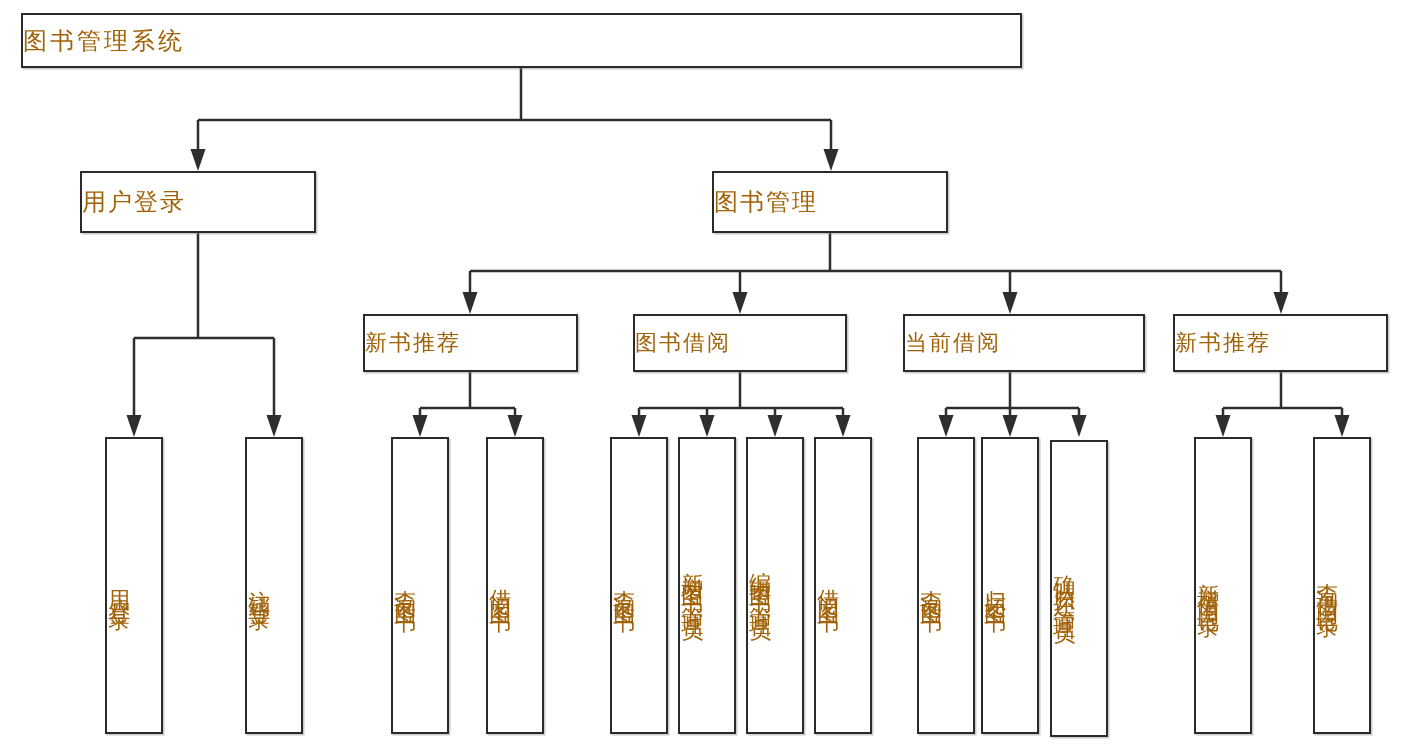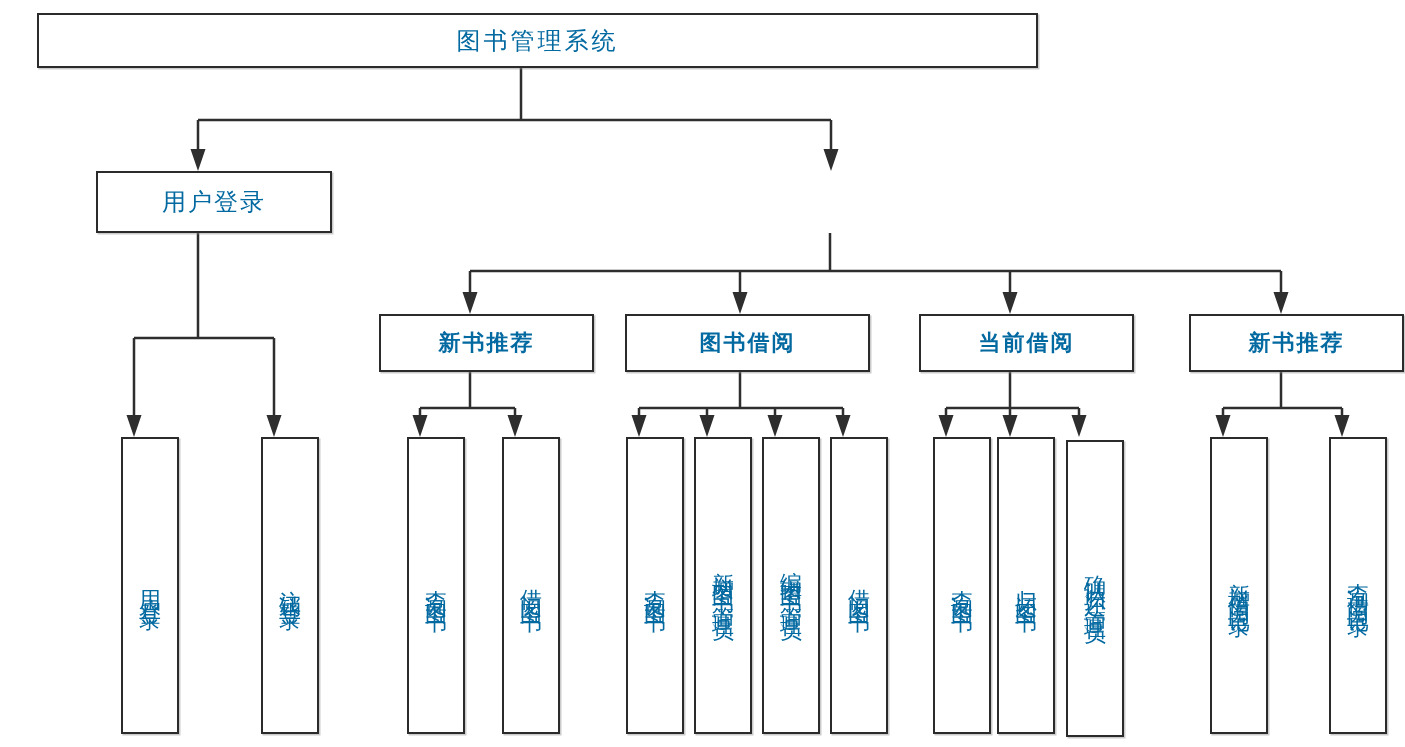--- a/index.html
+++ b/index.html
@@ -4,28 +4,27 @@
 <style>
   html, body { margin:0; padding:0; background:#ffffff; }
   .stage {
     position:relative; width:1405px; height:747px; background:#ffffff;
     font-family:"Liberation Sans", sans-serif; overflow:hidden;
   }
   .wires { position:absolute; left:0; top:0; z-index:0; }
   .box {
     position:absolute; z-index:1; box-sizing:border-box;
     background:#ffffff; border:2.5px solid #2b2b2b;
-    display:flex; align-items:center; justify-content:center;
-    color:#0369a1;
+    display:flex; align-items:center; justify-content:flex-start;
+    color:#a16207;
     box-shadow:1.5px 1.5px 0 rgba(140,140,140,0.45);
-    margin-left:16px;
   }
   .h1 { font-size:24px; letter-spacing:3px; }
   .h2 { font-size:24px; letter-spacing:2px; }
-  .h3 { font-size:22px; letter-spacing:2px;font-weight:bold; }
+  .h3 { font-size:22px; letter-spacing:2px; }
   .v span {
     writing-mode:vertical-rl; text-orientation:mixed;
     font-size:22px; letter-spacing:7px; line-height:1.1;
     white-space:nowrap;
   }
   .watermark {
     position:absolute; right:3px; bottom:4px; z-index:3;
     font-size:21px; letter-spacing:0.5px;
     color:rgba(203,203,203,0.95);
     text-shadow:0 0 2px rgba(255,255,255,0.9);
@@ -59,28 +58,31 @@
       M1215.5 415 L1230.5 415 L1223 437 Z M1334.5 415 L1349.5 415 L1342 437 Z"></path>
   </svg>
 
   <div class="box h1" style="left:21px;top:13px;width:1001px;height:55px">
     <span>图书管理系统</span>
   </div>
 
   <div class="box h2" style="left:80px;top:171px;width:236px;height:62px">
     <span>用户登录</span>
   </div>
+  <div class="box h2" style="left:712px;top:171px;width:236px;height:62px">
+    <span>图书管理</span>
+  </div>
 
   <div class="box h3" style="left:363px;top:314px;width:215px;height:58px">
     <span>新书推荐</span>
   </div>
-  <div class="box h3" style="left:609px;top:314px;width:245px;height:58px">
+  <div class="box h3" style="left:633px;top:314px;width:214px;height:58px">
     <span>图书借阅</span>
   </div>
-  <div class="box h3" style="left:903px;top:314px;width:215px;height:58px">
+  <div class="box h3" style="left:903px;top:314px;width:242px;height:58px">
     <span>当前借阅</span>
   </div>
   <div class="box h3" style="left:1173px;top:314px;width:215px;height:58px">
     <span>新书推荐</span>
   </div>
 
   <div class="box v" style="left:105px;top:437px;width:58px;height:297px">
     <span>用户登录</span>
   </div>
   <div class="box v" style="left:245px;top:437px;width:58px;height:297px">

